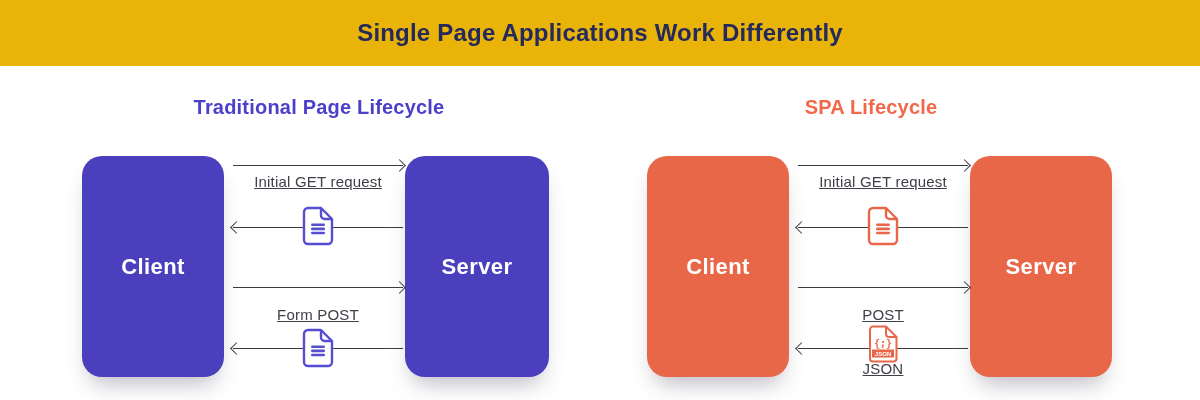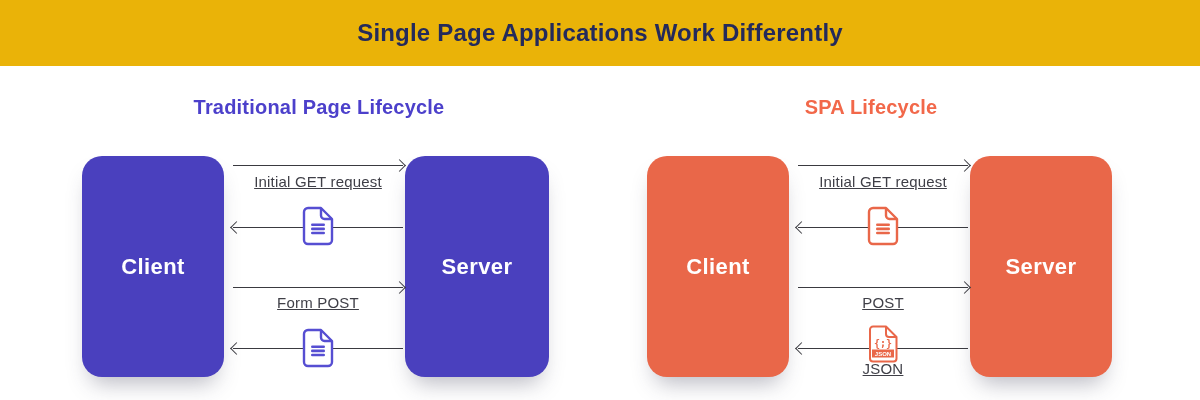--- a/index.html
+++ b/index.html
@@ -71,21 +71,21 @@
   .r2 { top:161px; }
   .r3 { top:221px; }
   .r4 { top:282px; }
 
   
   .flow-label {
     position:absolute; left:121px; width:230px;
     text-align:center; font-size:15px; color:#3F3F47; letter-spacing:0.2px;text-decoration:underline;
   }
   .lbl1 { top:107px; }
-  .lbl3 { top:228px; }
+  .lbl3 { top:240px; }
   .lbl4 { top:294px; }
 
   
   .flow-icon { position:absolute; line-height:0; }
   .doc-r2 { left:220px; top:140px; }
   .doc-r4 { left:220px; top:262px; }
   .json-r4 { left:221px; top:259px; }
 </style>
 </head>
 <body>

